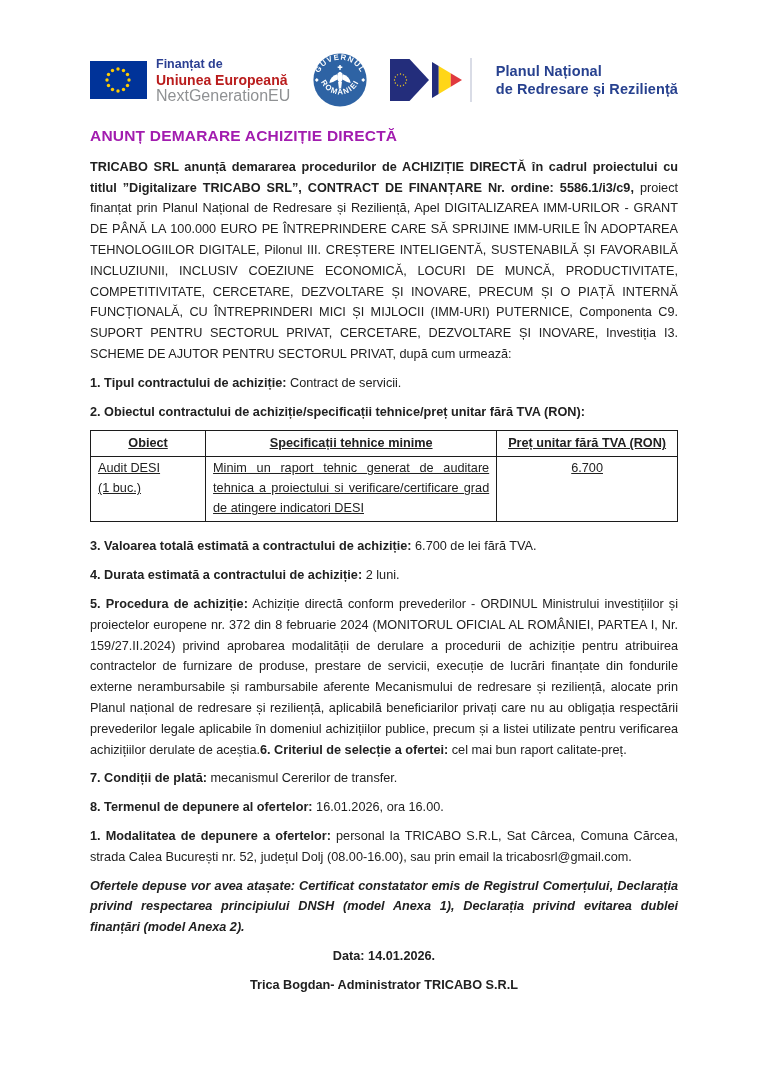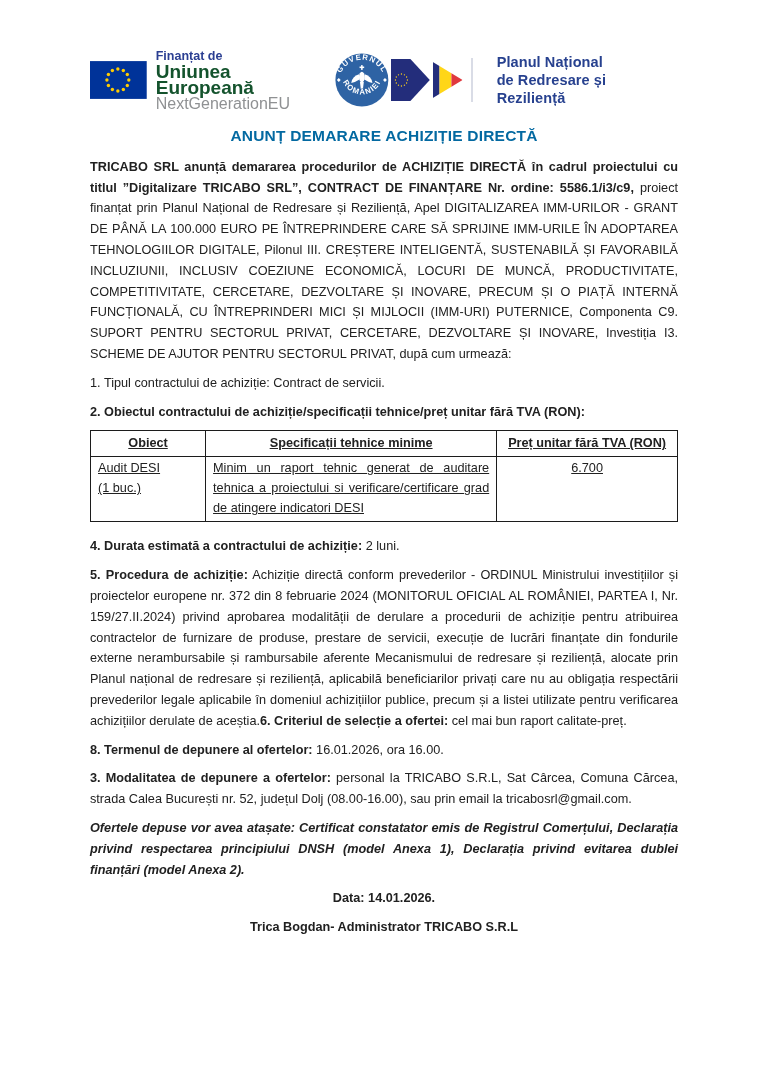--- a/index.html
+++ b/index.html
@@ -7,28 +7,28 @@
     width:768px;height:1086px;overflow:hidden;background:#ffffff;
     font-family:"Liberation Sans","DejaVu Sans",sans-serif;
     color:#212121;font-size:12.7px;line-height:20.8px;
   }
   .page{padding:48px 90px 0 90px;}
   
   .logos{display:flex;align-items:center;justify-content:space-between;height:64px;margin-bottom:12px;}
   .eu-logo{display:flex;align-items:center;gap:9px;}
   .eu-text{display:flex;flex-direction:column;justify-content:space-between;}
   .eu-text .l1{font-weight:bold;color:#2b3f92;font-size:12.5px;line-height:15px;}
-  .eu-text .l2{font-weight:bold;color:#14532d;font-size:19px;line-height:16px;}
+  .eu-text .l2{font-weight:bold;color:#b91c1c;font-size:14px;line-height:16px;}
   .eu-text .l3{color:#8f9193;font-size:16px;line-height:15px;}
   .pnrr-logo{display:flex;align-items:center;gap:8px;}
   .pnrr-divider{width:2px;height:44px;background:#d9dce6;}
   .pnrr-text{display:flex;flex-direction:column;margin-left:16px;}
   .pnrr-text .l1,.pnrr-text .l2{font-weight:bold;color:#27418f;font-size:14.5px;line-height:18px;letter-spacing:.1px;}
   
-  .doc-title{text-align:center;font-weight:bold;font-size:15.5px;letter-spacing:.2px;margin:14px 0 10px 0;color:#0369a1;}
+  .doc-title{font-weight:bold;font-size:15.5px;letter-spacing:.2px;margin:14px 0 10px 0;color:#a21caf;}
   
   p.doc{margin:0 0 8px 0;text-align:justify;}
   p.doc.no-just{text-align:center;}
   
   table.spec{width:100%;border-collapse:collapse;margin:3px 0 14px 0;text-decoration:underline;}
   table.spec th,table.spec td{border:1.4px solid #1c1c1c;padding:1px 7px 3px 7px;vertical-align:top;line-height:20px;}
   table.spec th{font-weight:bold;text-align:center;padding-top:2px;}
   table.spec td.c0{white-space:pre-line;text-align:left;}
   table.spec td.c1{text-align:justify;}
   table.spec td.c2{text-align:center;}
@@ -122,21 +122,21 @@
         <span class="l1">Planul Național</span>
         <span class="l2">de Redresare și Reziliență</span>
       </div>
     </div>
   </div>
 
   <div class="doc-title">ANUNȚ DEMARARE ACHIZIȚIE DIRECTĂ</div>
 
   <p class="doc"><span style="font-weight: bold;">TRICABO SRL anunță demararea procedurilor de ACHIZIȚIE DIRECTĂ în cadrul proiectului cu titlul ”Digitalizare TRICABO SRL”, CONTRACT DE FINANȚARE Nr. ordine: 5586.1/i3/c9,</span><span> proiect finanțat prin Planul Național de Redresare și Reziliență, Apel DIGITALIZAREA IMM-URILOR - GRANT DE PÂNĂ LA 100.000 EURO PE ÎNTREPRINDERE CARE SĂ SPRIJINE IMM-URILE ÎN ADOPTAREA TEHNOLOGIILOR DIGITALE, Pilonul III. CREȘTERE INTELIGENTĂ, SUSTENABILĂ ȘI FAVORABILĂ INCLUZIUNII, INCLUSIV COEZIUNE ECONOMICĂ, LOCURI DE MUNCĂ, PRODUCTIVITATE, COMPETITIVITATE, CERCETARE, DEZVOLTARE ȘI INOVARE, PRECUM ȘI O PIAȚĂ INTERNĂ FUNCȚIONALĂ, CU ÎNTREPRINDERI MICI ȘI MIJLOCII (IMM-URI) PUTERNICE, Componenta C9. SUPORT PENTRU SECTORUL PRIVAT, CERCETARE, DEZVOLTARE ȘI INOVARE, Investiția I3. SCHEME DE AJUTOR PENTRU SECTORUL PRIVAT, după cum urmează:</span></p>
 
-  <p class="doc"><span style="font-weight: normal;">1. Tipul contractului de achiziție:</span><span> Contract de servicii.</span></p>
+  <p class="doc"><span style="font-weight: bold;">1. Tipul contractului de achiziție:</span><span> Contract de servicii.</span></p>
 
   <p class="doc"><span style="font-weight: bold;">2. Obiectul contractului de achiziție/specificații tehnice/preț unitar fără TVA (RON):</span></p>
 
   <table class="spec">
     <colgroup>
       <col style="width:19.6%">
         <col style="width:49.6%">
         <col style="width:30.8%">
     </colgroup>
     <thead>
@@ -149,29 +149,31 @@
     <tbody>
         <tr>
           <td class="c0">Audit DESI
 (1 buc.)</td>
           <td class="c1">Minim un raport tehnic generat de auditare tehnica a proiectului si verificare/certificare grad de atingere indicatori DESI</td>
           <td class="c2">6.700</td>
         </tr>
       </tbody>
   </table>
 
+  <p class="doc"><span style="font-weight: bold;">3. Valoarea totală estimată a contractului de achiziție:</span><span> 6.700 de lei fără TVA.</span></p>
 
   <p class="doc"><span style="font-weight: bold; margin-top: 19px;">4. Durata estimată a contractului de achiziție:</span><span> 2 luni.</span></p>
 
   <p class="doc"><span style="font-weight: bold;">5. Procedura de achiziție:</span><span> Achiziție directă conform prevederilor  - ORDINUL Ministrului investițiilor și proiectelor europene nr. 372 din 8 februarie 2024 (MONITORUL OFICIAL AL ROMÂNIEI, PARTEA I, Nr. 159/27.II.2024) privind aprobarea modalității de derulare a procedurii de achiziție pentru atribuirea contractelor de furnizare de produse, prestare de servicii, execuție de lucrări finanțate din fondurile externe nerambursabile și rambursabile aferente Mecanismului de redresare și reziliență, alocate prin Planul național de redresare și reziliență, aplicabilă beneficiarilor privați care nu au obligația respectării prevederilor legale aplicabile în domeniul achizițiilor publice, precum și a listei utilizate pentru verificarea achizițiilor derulate de aceștia.</span><span style="font-weight: bold;">6. Criteriul de selecție a ofertei:</span><span> cel mai bun raport calitate-preț.</span></p>
 
+  <p class="doc"><span style="font-weight: bold;">7. Condiții de plată:</span><span> mecanismul Cererilor de transfer.</span></p>
 
   <p class="doc"><span style="font-weight: bold;">8. Termenul de depunere al ofertelor:</span><span> 16.01.2026, ora 16.00.</span></p>
 
-  <p class="doc"><span style="font-weight: bold;">3. Modalitatea de depunere a ofertelor:</span><span> personal la TRICABO S.R.L, Sat Cârcea, Comuna Cărcea, strada Calea București nr. 52, județul Dolj (08.00-16.00), sau prin email la tricabosrl@gmail.com.</span></p>
+  <p class="doc"><span style="font-weight: bold;">1. Modalitatea de depunere a ofertelor:</span><span> personal la TRICABO S.R.L, Sat Cârcea, Comuna Cărcea, strada Calea București nr. 52, județul Dolj (08.00-16.00), sau prin email la tricabosrl@gmail.com.</span></p>
 
   <p class="doc"><span style="font-weight: bold; font-style: italic;">Ofertele depuse vor avea atașate: Certificat constatator emis de Registrul Comerțului, Declarația privind respectarea principiului DNSH (model Anexa 1), Declarația privind evitarea dublei finanțări (model Anexa 2).</span></p>
 
   <p class="doc no-just"><span style="font-weight: bold;">Data: 14.01.2026.</span></p>
 
   <p class="doc no-just"><span style="font-weight: bold;">Trica Bogdan- Administrator TRICABO S.R.L</span></p>
 
 </div>
 
 </body></html>

